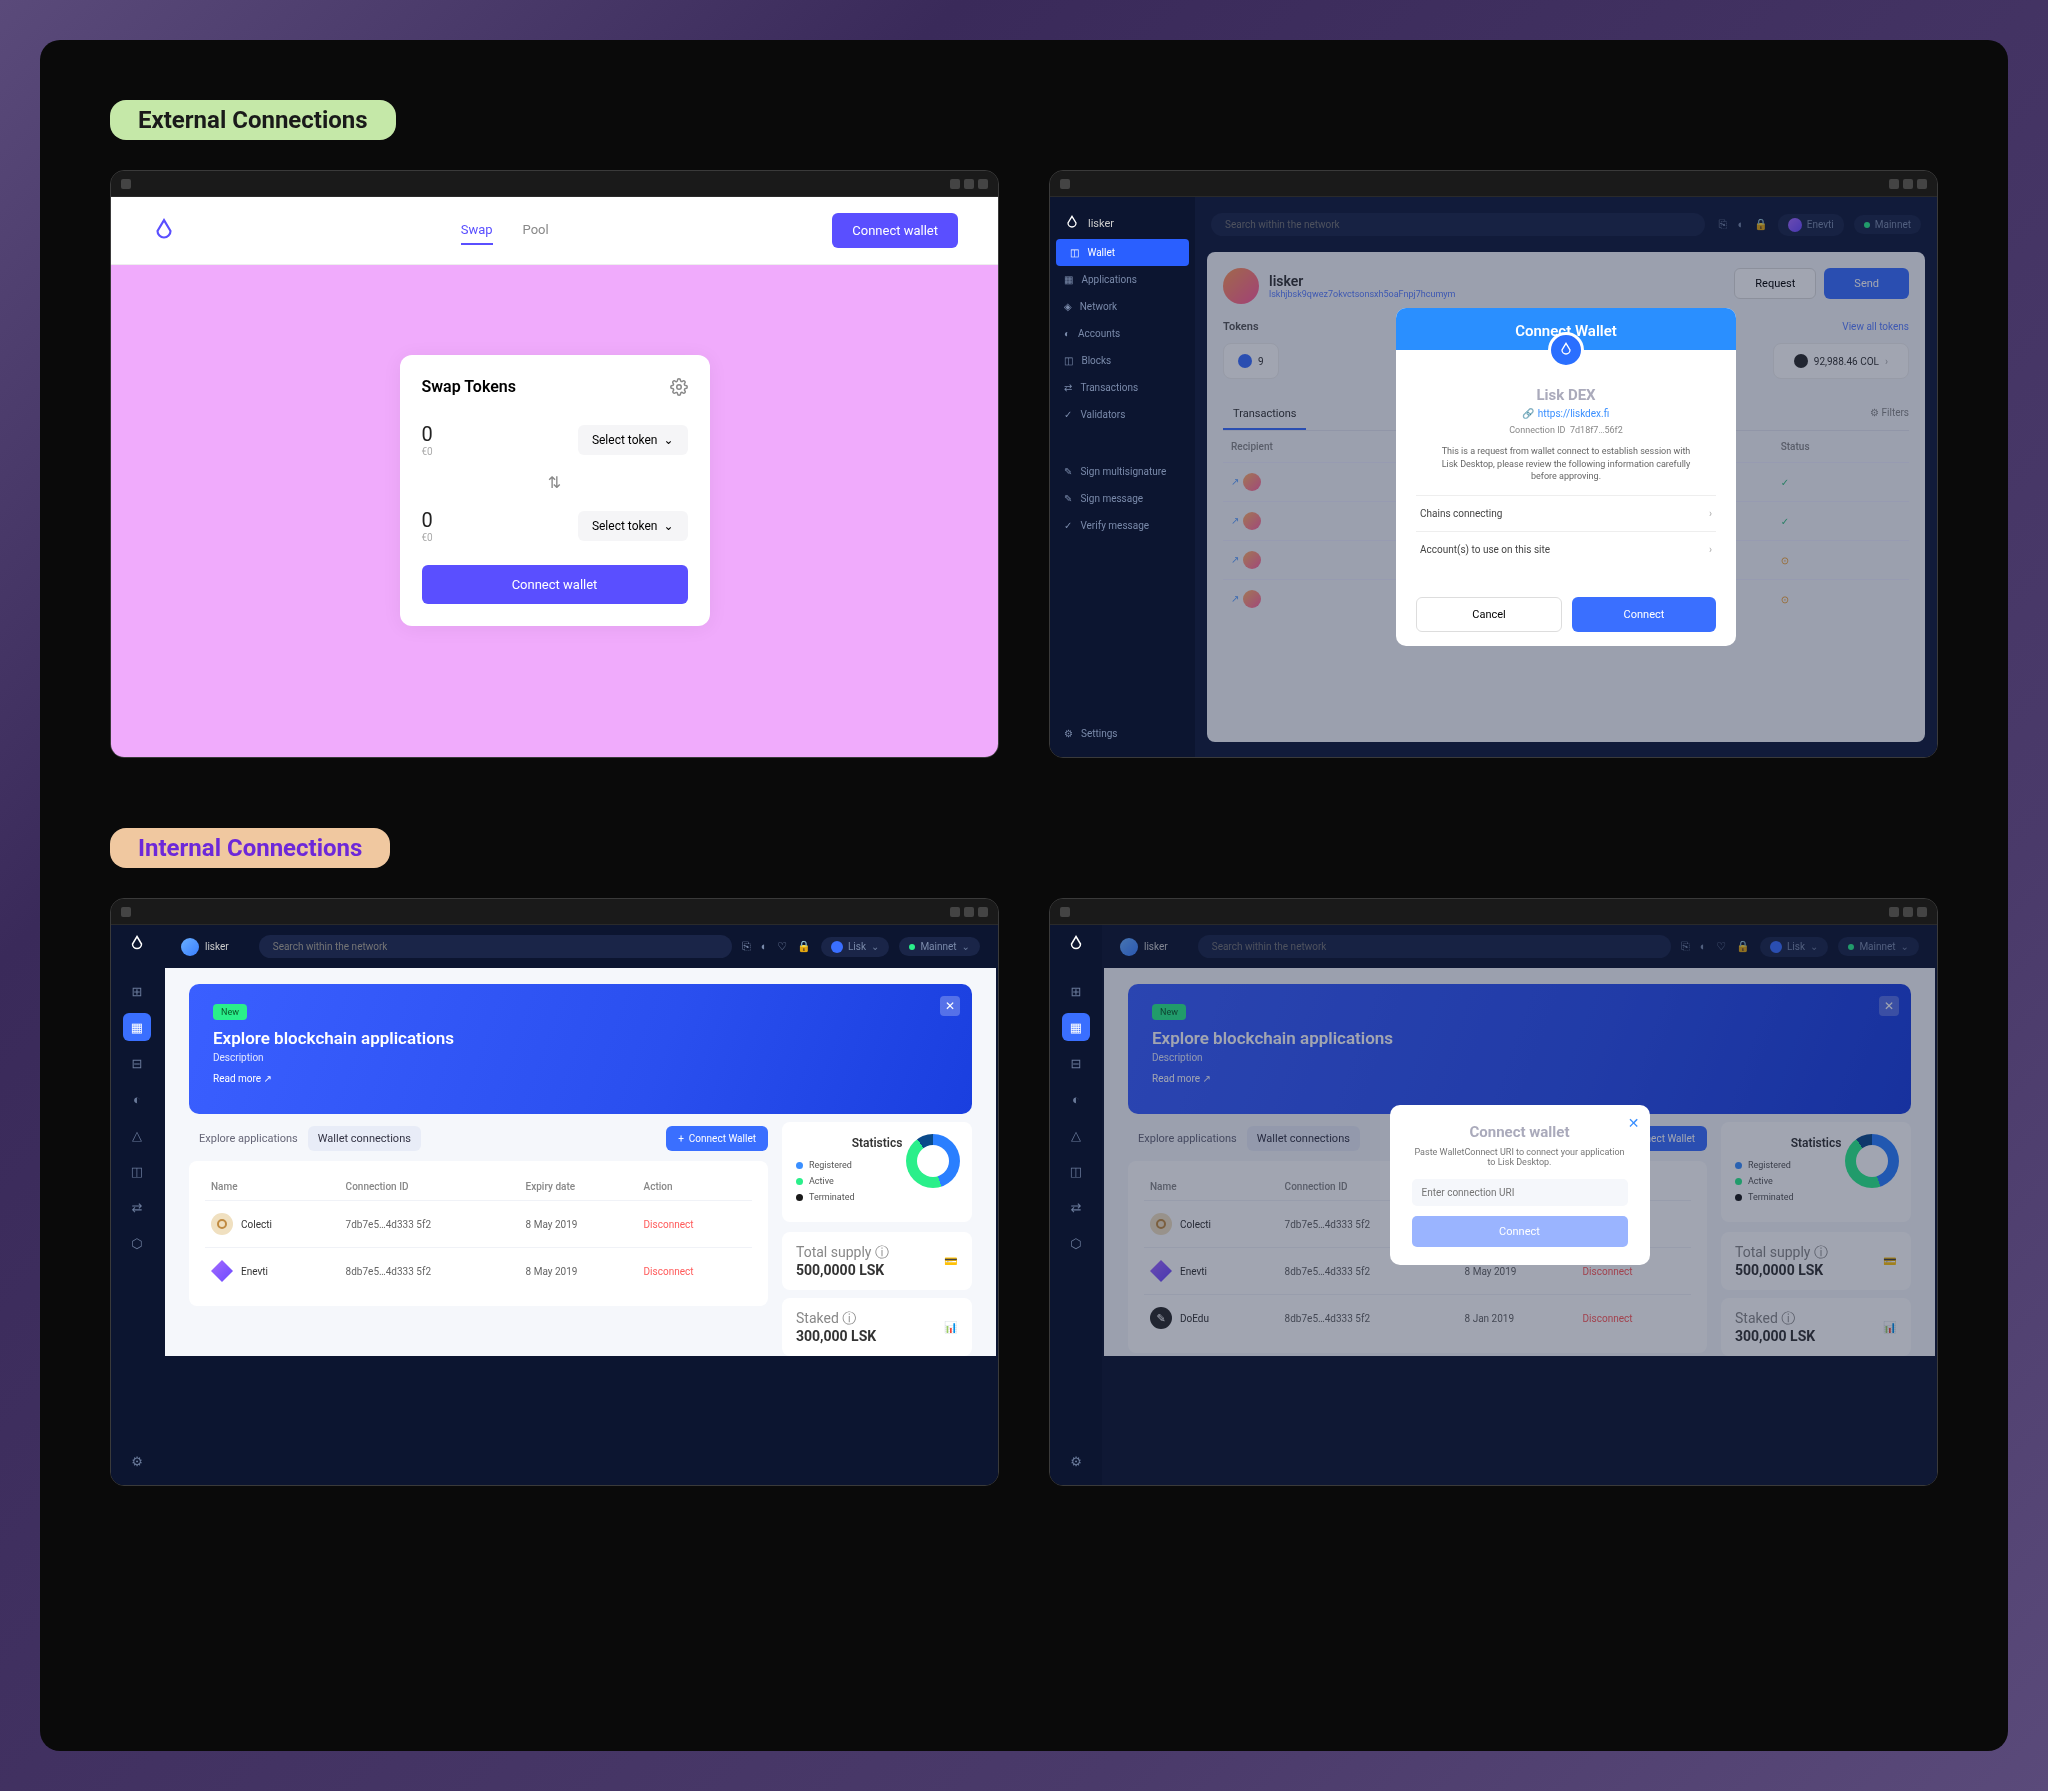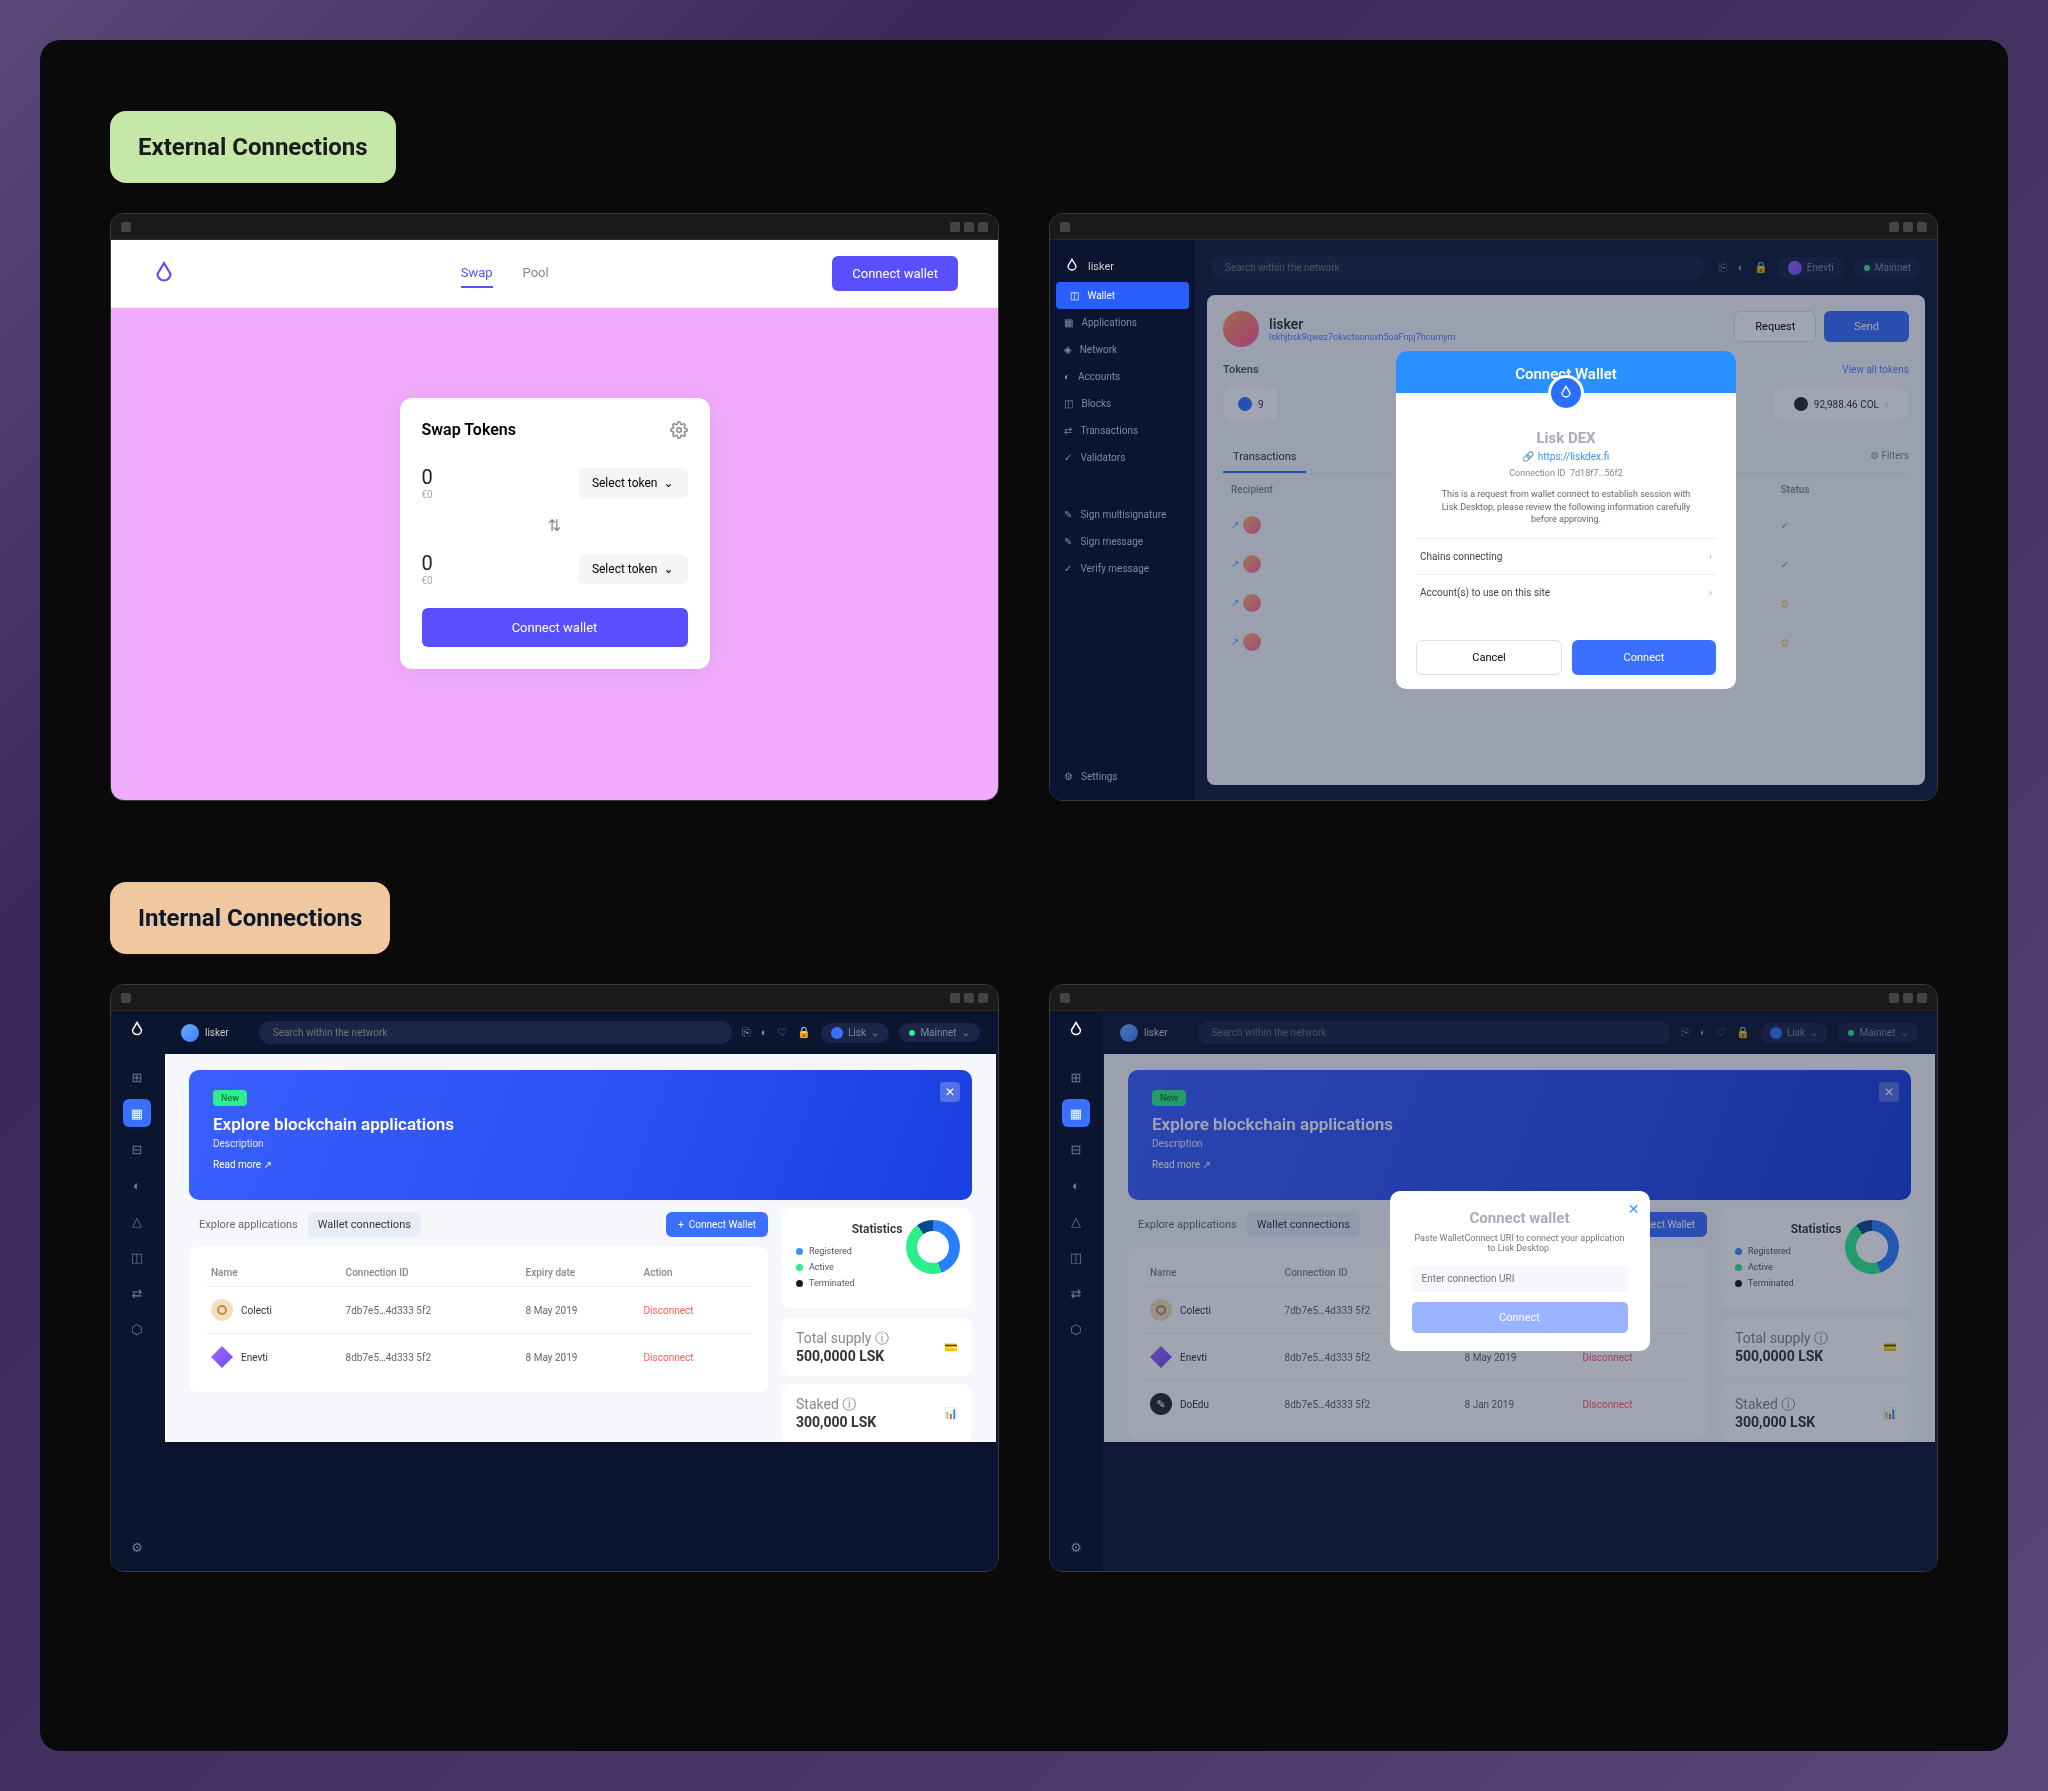--- a/index.html
+++ b/index.html
@@ -1,20 +1,20 @@
 <!DOCTYPE html>
 <html><head>
 <meta charset="utf-8">
 <style>
 * { margin: 0; padding: 0; box-sizing: border-box; font-family: -apple-system, BlinkMacSystemFont, 'Segoe UI', Roboto, sans-serif; }
 body { background: linear-gradient(135deg, #5a4a7a 0%, #3a2a5a 25%, #4a3a6a 75%, #5a4a7a 100%); width: 2048px; height: 1791px; padding: 40px; }
 .canvas { background: #0a0a0a; border-radius: 20px; padding: 60px 70px; height: 100%; }
-.section-label { display: inline-block; padding: 22px 28px; border-radius: 16px; font-weight: 700; font-size: 24px; margin-bottom: 30px; margin-top: 11px; }
+.section-label { display: inline-block; padding: 6px 28px; border-radius: 16px; font-weight: 700; font-size: 24px; margin-bottom: 30px; }
 .label-green { background: #c5e8a8; color: #1a1a1a; }
-.label-peach { background: #f0c8a0; color: #0f172a; }
+.label-peach { background: #f0c8a0; color: #6d28d9; }
 .row { display: flex; gap: 50px; margin-bottom: 70px; }
 .window { flex: 1; background: #1a1a1a; border: 1px solid #3a3a3a; border-radius: 14px; overflow: hidden; }
 .window-chrome { height: 26px; background: #1a1a1a; display: flex; align-items: center; justify-content: space-between; padding: 0 10px; border-bottom: 1px solid #2a2a2a; }
 .chrome-dot { width: 10px; height: 10px; background: #444; border-radius: 2px; }
 .chrome-dots { display: flex; gap: 4px; }
 .chrome-dots .chrome-dot { width: 10px; height: 10px; background: #444; border-radius: 2px; }
 .app-body { position: relative; }
 
 
 .swap-app { background: #f0abfc; height: 560px; }

